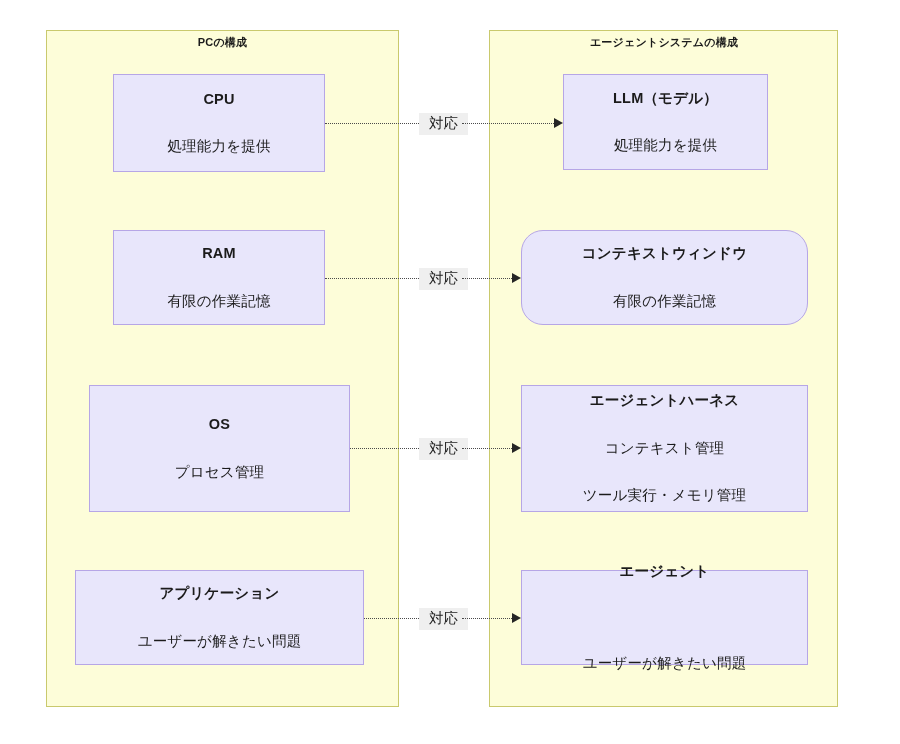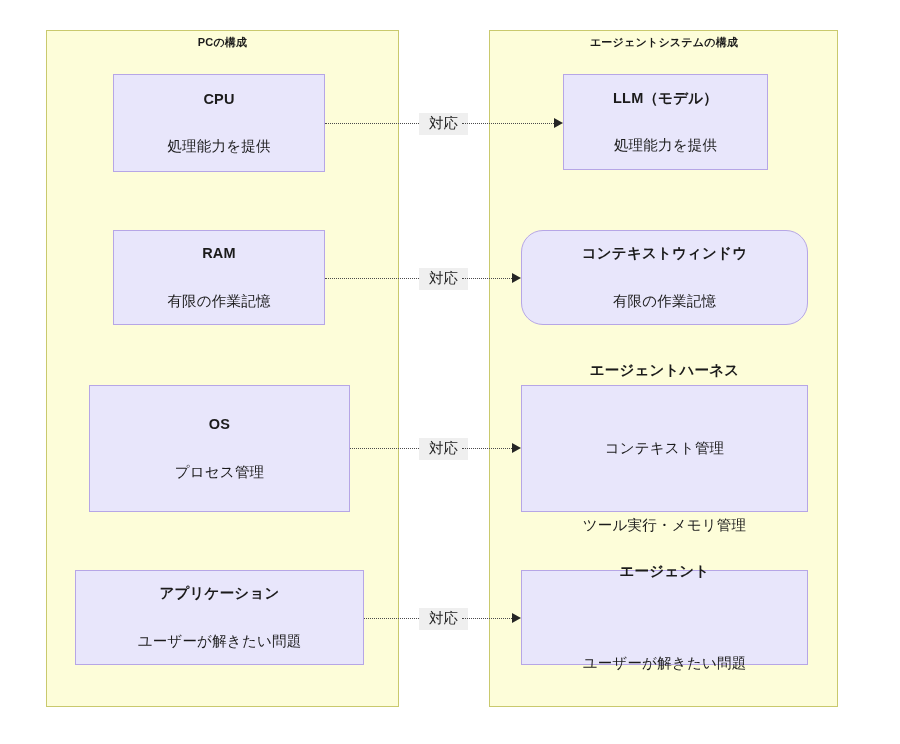--- a/index.html
+++ b/index.html
@@ -114,21 +114,21 @@
   <div class="node" style="left:89px;top:385px;width:261px;height:127px;">
     <span class="ttl">OS</span>
     <span class="ln">プロセス管理</span>
   </div>
 
   <div class="edge" style="left:350px;top:448px;width:69px;"></div>
   <div class="edge-label" style="left:419px;top:438px;width:43px;">対応</div>
   <div class="edge" style="left:462px;top:448px;width:50px;"></div>
   <div class="arrowhead" style="left:512px;top:442.5px;"></div>
 
-  <div class="node" style="left:521px;top:385px;width:287px;height:127px;gap:30px;">
+  <div class="node" style="left:521px;top:385px;width:287px;height:127px;">
     <span class="ttl">エージェントハーネス</span>
     <span class="ln">コンテキスト管理</span>
     <span class="ln">ツール実行・メモリ管理</span>
   </div>
 
   <div class="node" style="left:75px;top:570px;width:289px;height:95px;">
     <span class="ttl">アプリケーション</span>
     <span class="ln">ユーザーが解きたい問題</span>
   </div>
 

